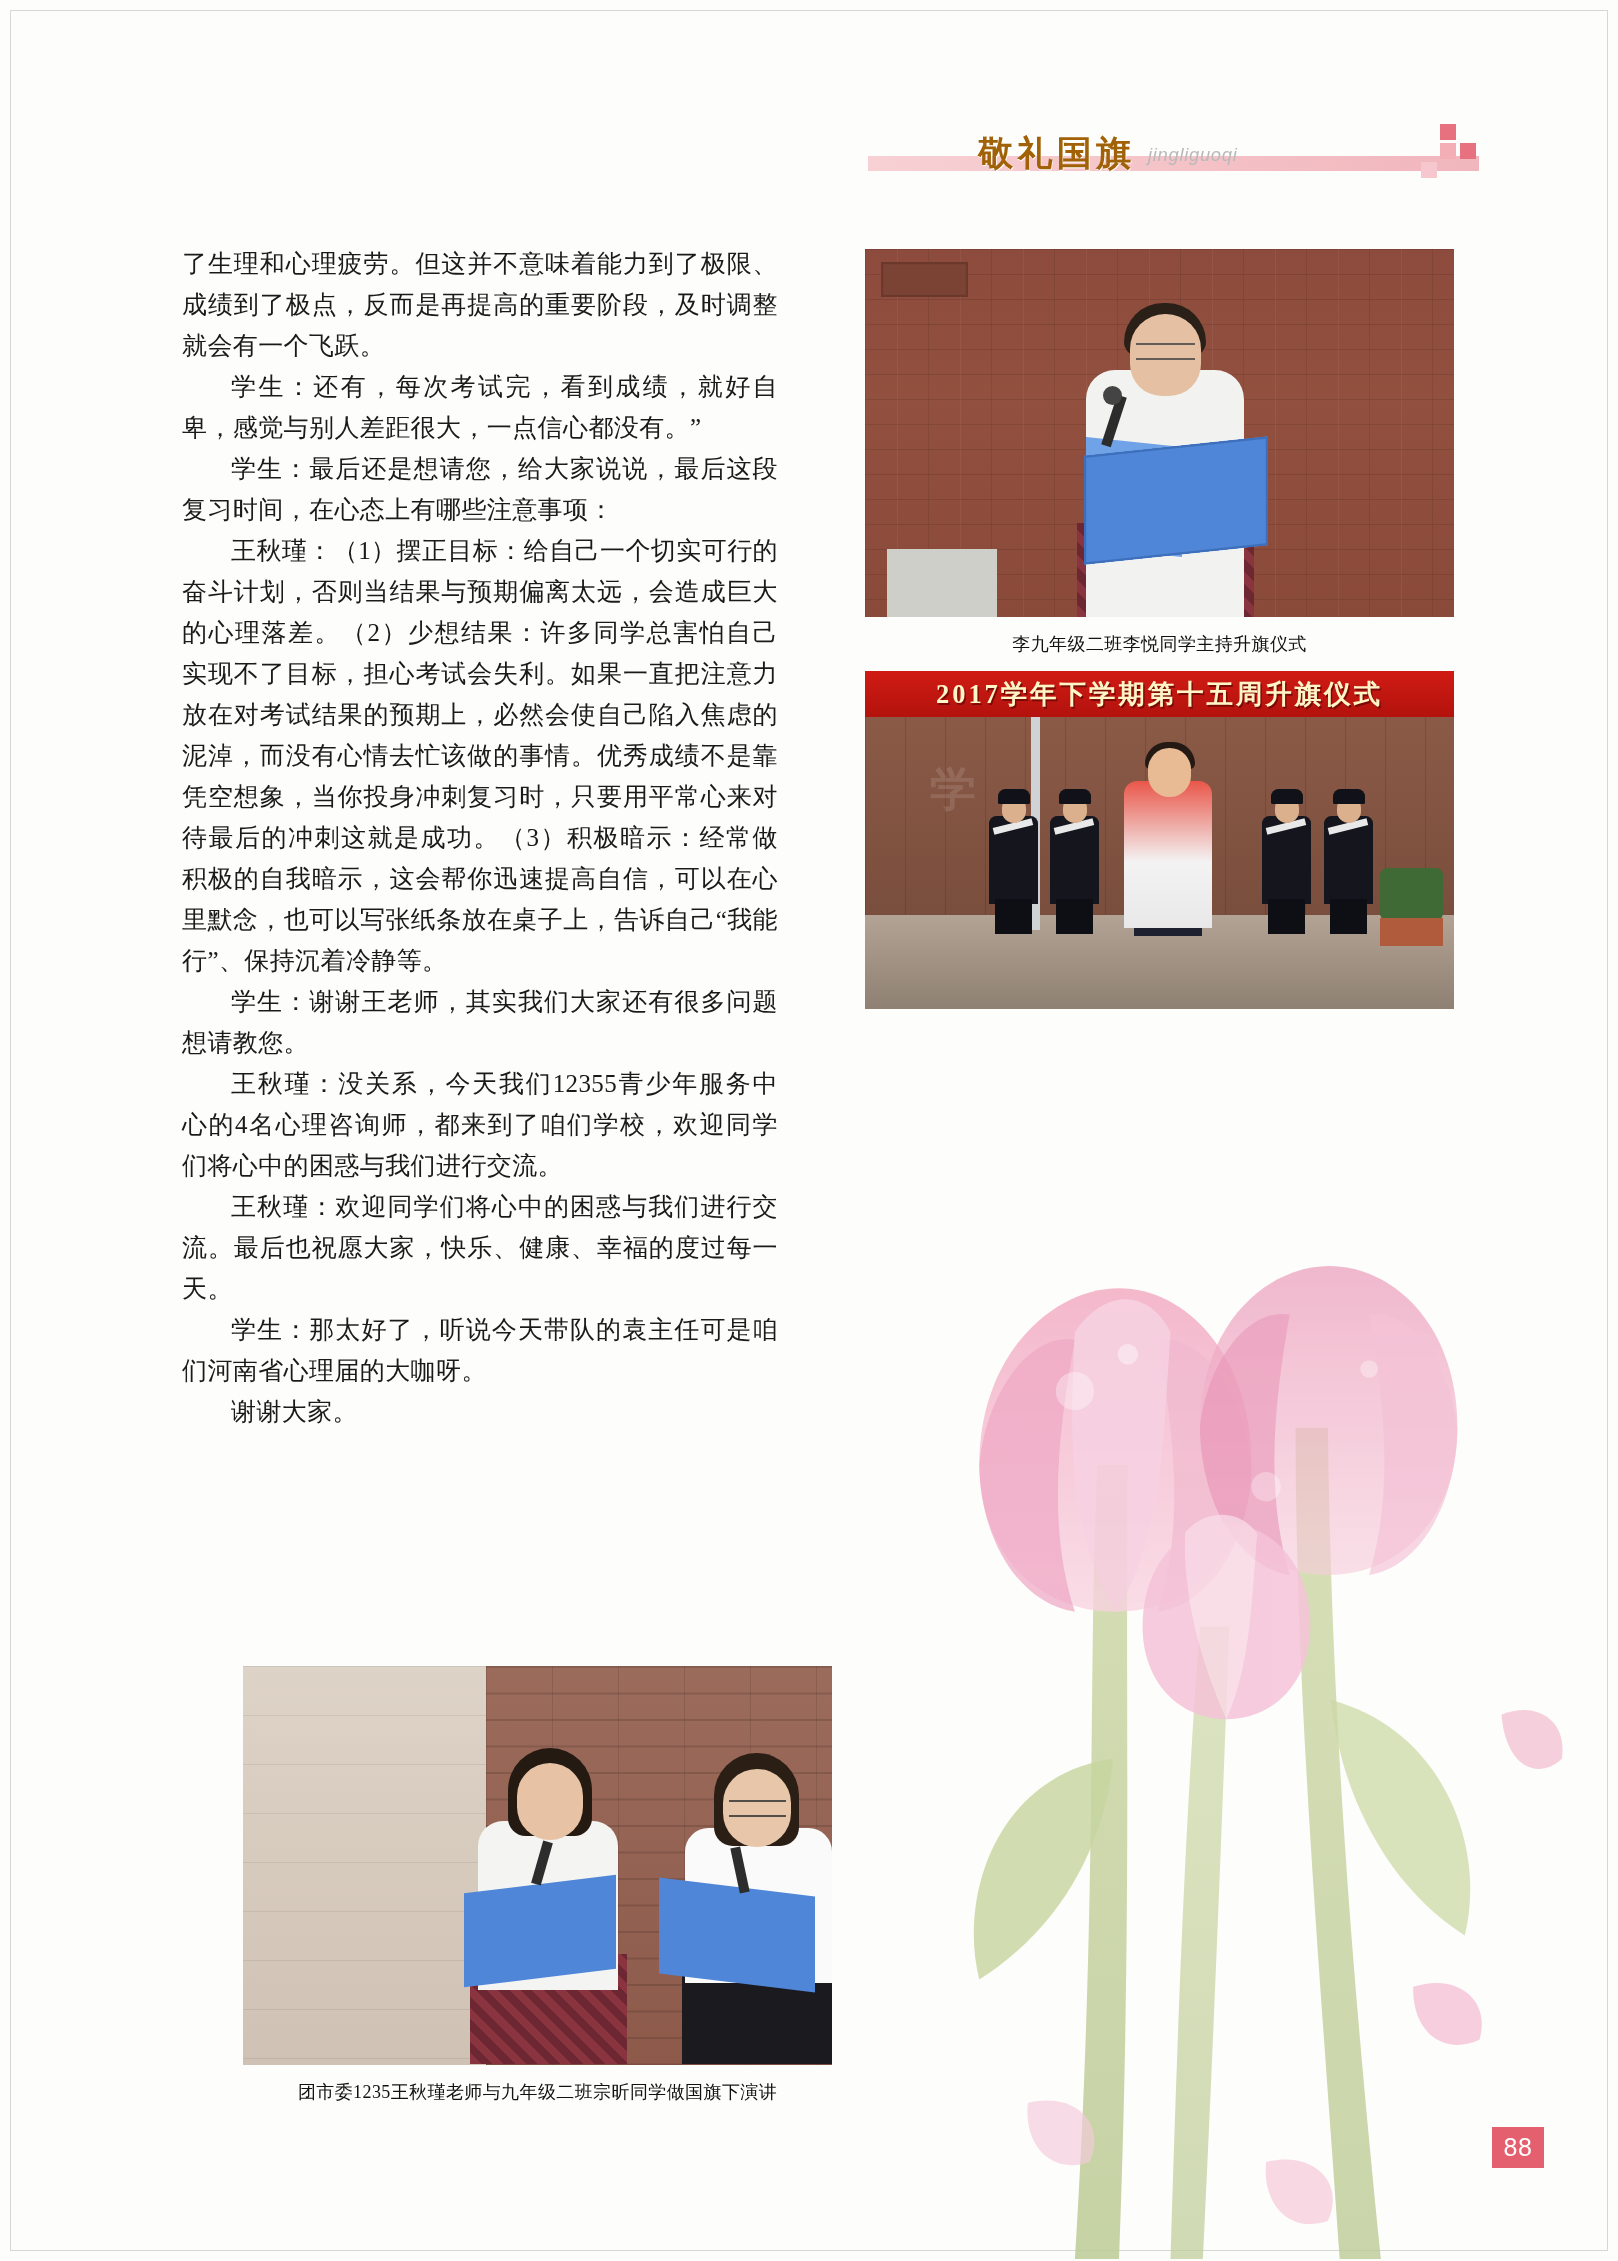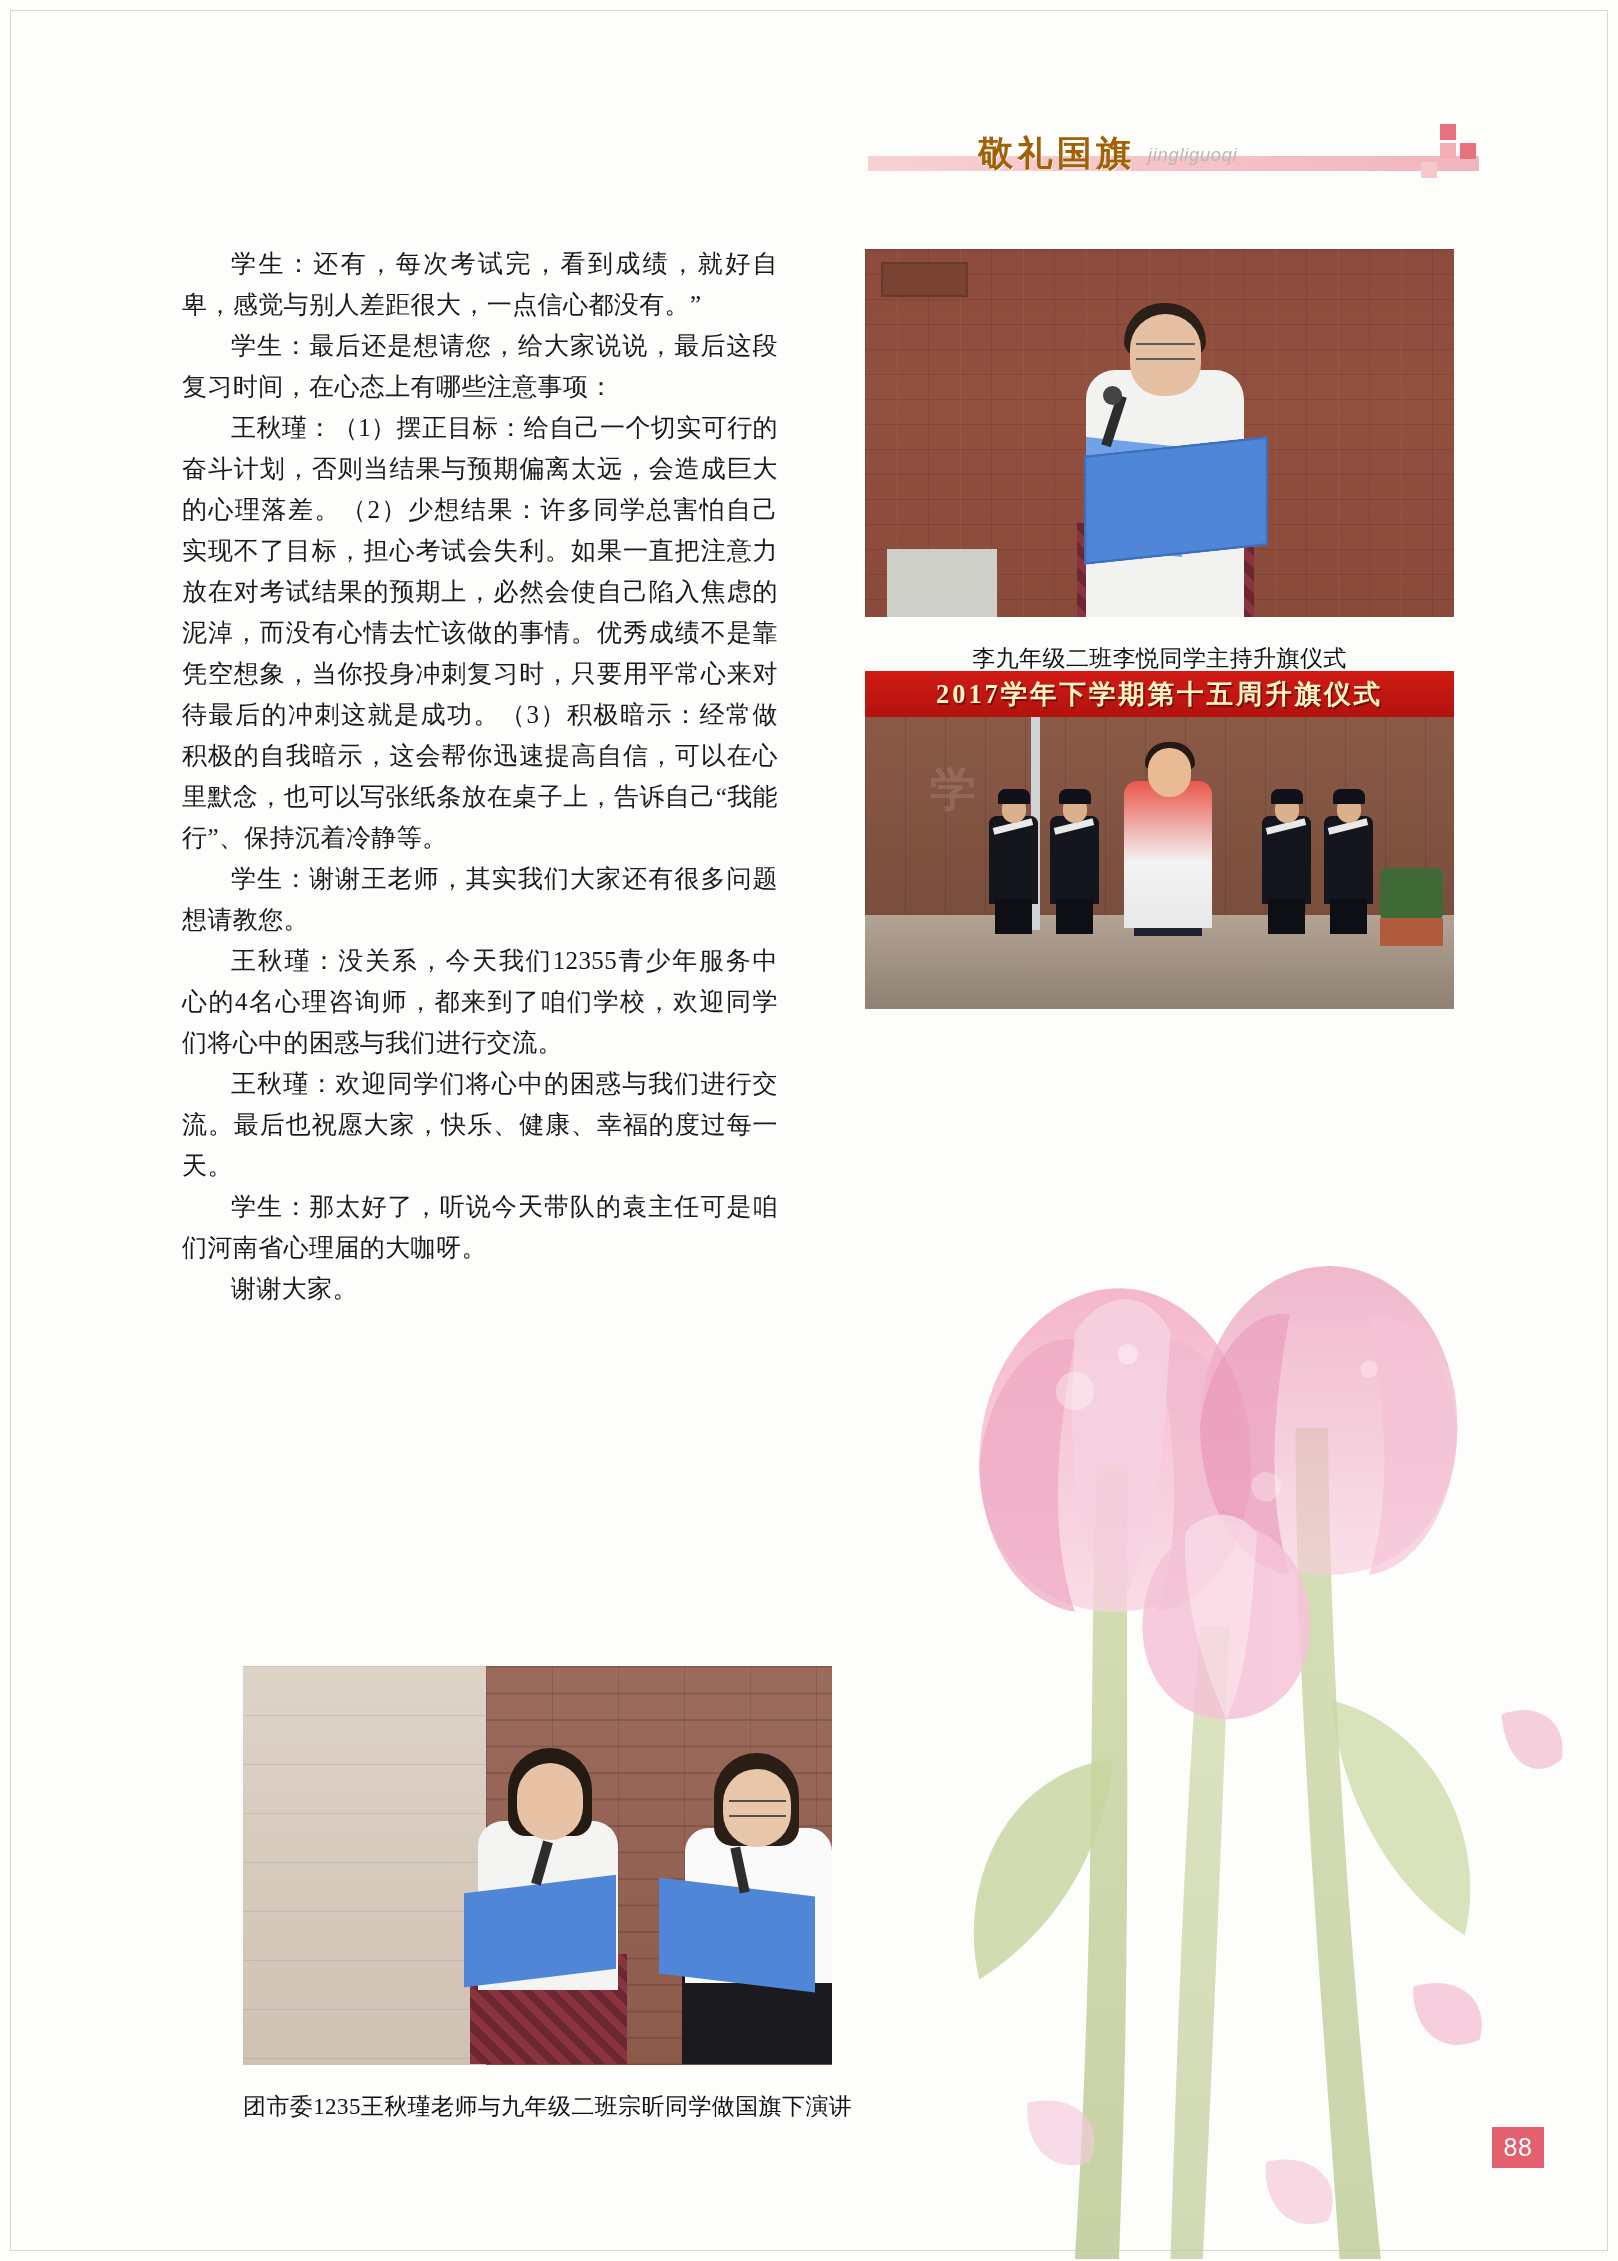--- a/index.html
+++ b/index.html
@@ -91,24 +91,24 @@
     text-justify: inter-character;
     letter-spacing: 0.4px;
     margin: 0;
   }
   .para.indent { text-indent: 49px; }
 
   
   .fig { position: absolute; }
   .fig-caption {
     font-family: "Liberation Serif", serif;
-    font-size: 23px;
+    font-size: 18px;
     color: #111;
     text-align: center;
-    margin-top: 26px;
+    margin-top: 15px;
     letter-spacing: 0.4px;
     white-space: nowrap;
   }
 
   
   .photo1 {
     position: relative;
     width: 589px; height: 368px;
     background: linear-gradient(180deg,#8c4b3c 0%, #92503f 40%, #8a4a3a 100%);
     overflow: hidden;
@@ -321,20 +321,21 @@
     <div class="header-pinyin">jingliguoqi</div>
     <div class="header-squares">
       <div class="sq sq1"></div>
       <div class="sq sq3"></div>
       <div class="sq sq2"></div>
       <div class="sq sq4"></div>
     </div>
   </div>
 
   <div class="text-col">
+    <p class="para">了生理和心理疲劳。但这并不意味着能力到了极限、成绩到了极点，反而是再提高的重要阶段，及时调整就会有一个飞跃。</p>
     <p class="para indent">学生：还有，每次考试完，看到成绩，就好自卑，感觉与别人差距很大，一点信心都没有。”</p>
     <p class="para indent">学生：最后还是想请您，给大家说说，最后这段复习时间，在心态上有哪些注意事项：</p>
     <p class="para indent">王秋瑾：（1）摆正目标：给自己一个切实可行的奋斗计划，否则当结果与预期偏离太远，会造成巨大的心理落差。（2）少想结果：许多同学总害怕自己实现不了目标，担心考试会失利。如果一直把注意力放在对考试结果的预期上，必然会使自己陷入焦虑的泥淖，而没有心情去忙该做的事情。优秀成绩不是靠凭空想象，当你投身冲刺复习时，只要用平常心来对待最后的冲刺这就是成功。（3）积极暗示：经常做积极的自我暗示，这会帮你迅速提高自信，可以在心里默念，也可以写张纸条放在桌子上，告诉自己“我能行”、保持沉着冷静等。</p>
     <p class="para indent">学生：谢谢王老师，其实我们大家还有很多问题想请教您。</p>
     <p class="para indent">王秋瑾：没关系，今天我们12355青少年服务中心的4名心理咨询师，都来到了咱们学校，欢迎同学们将心中的困惑与我们进行交流。</p>
     <p class="para indent">王秋瑾：欢迎同学们将心中的困惑与我们进行交流。最后也祝愿大家，快乐、健康、幸福的度过每一天。</p>
     <p class="para indent">学生：那太好了，听说今天带队的袁主任可是咱们河南省心理届的大咖呀。</p>
     <p class="para indent">谢谢大家。</p>
   </div>
 

